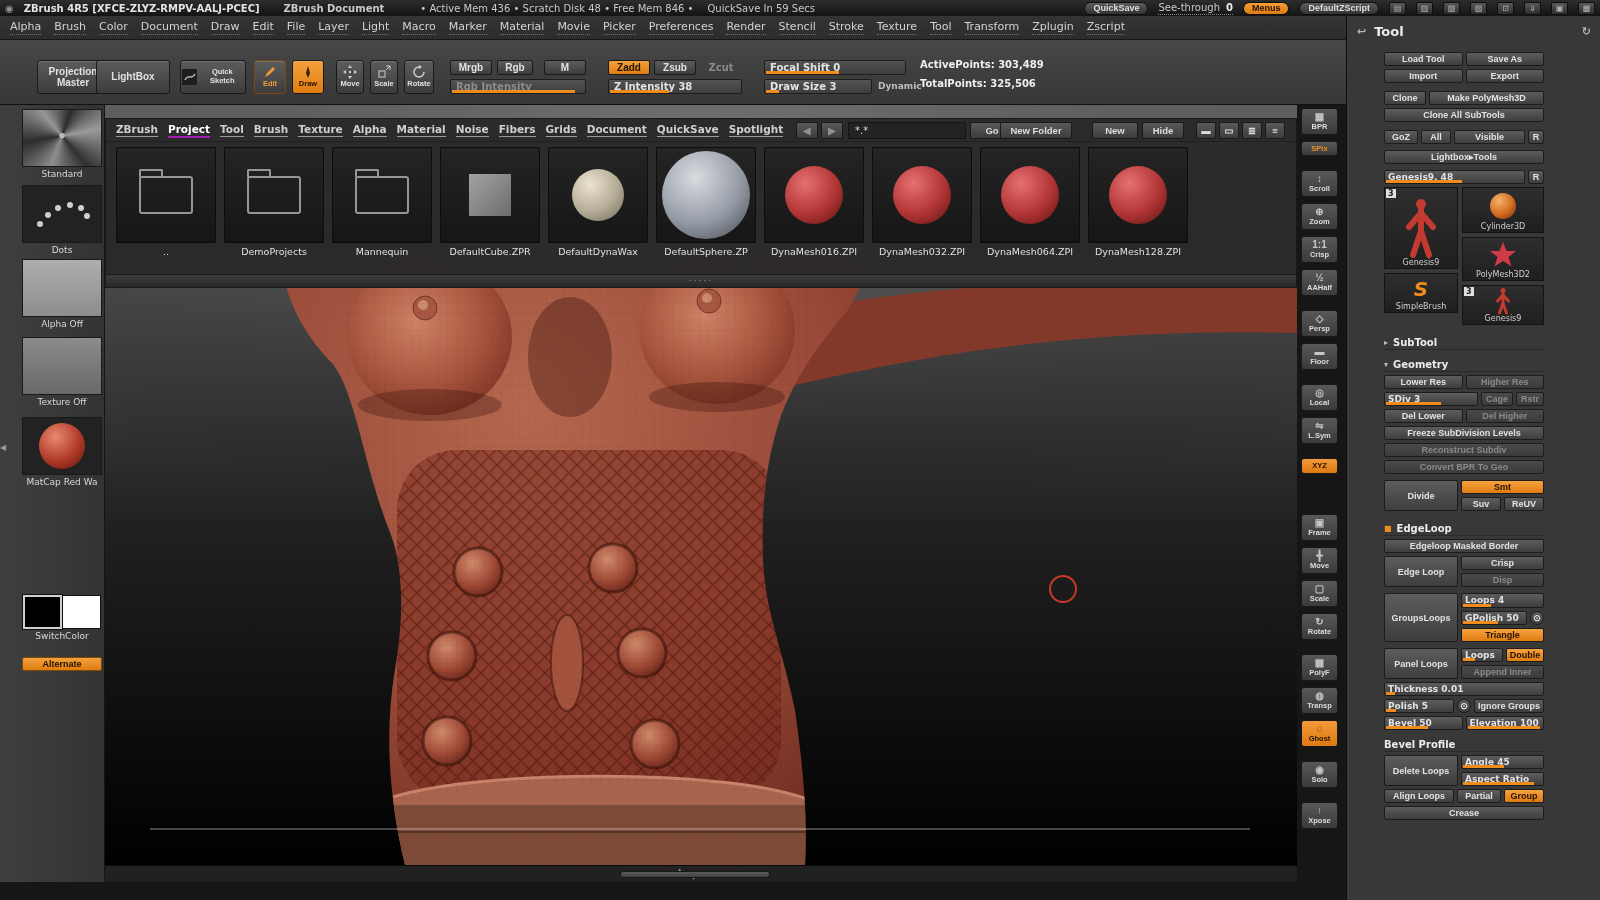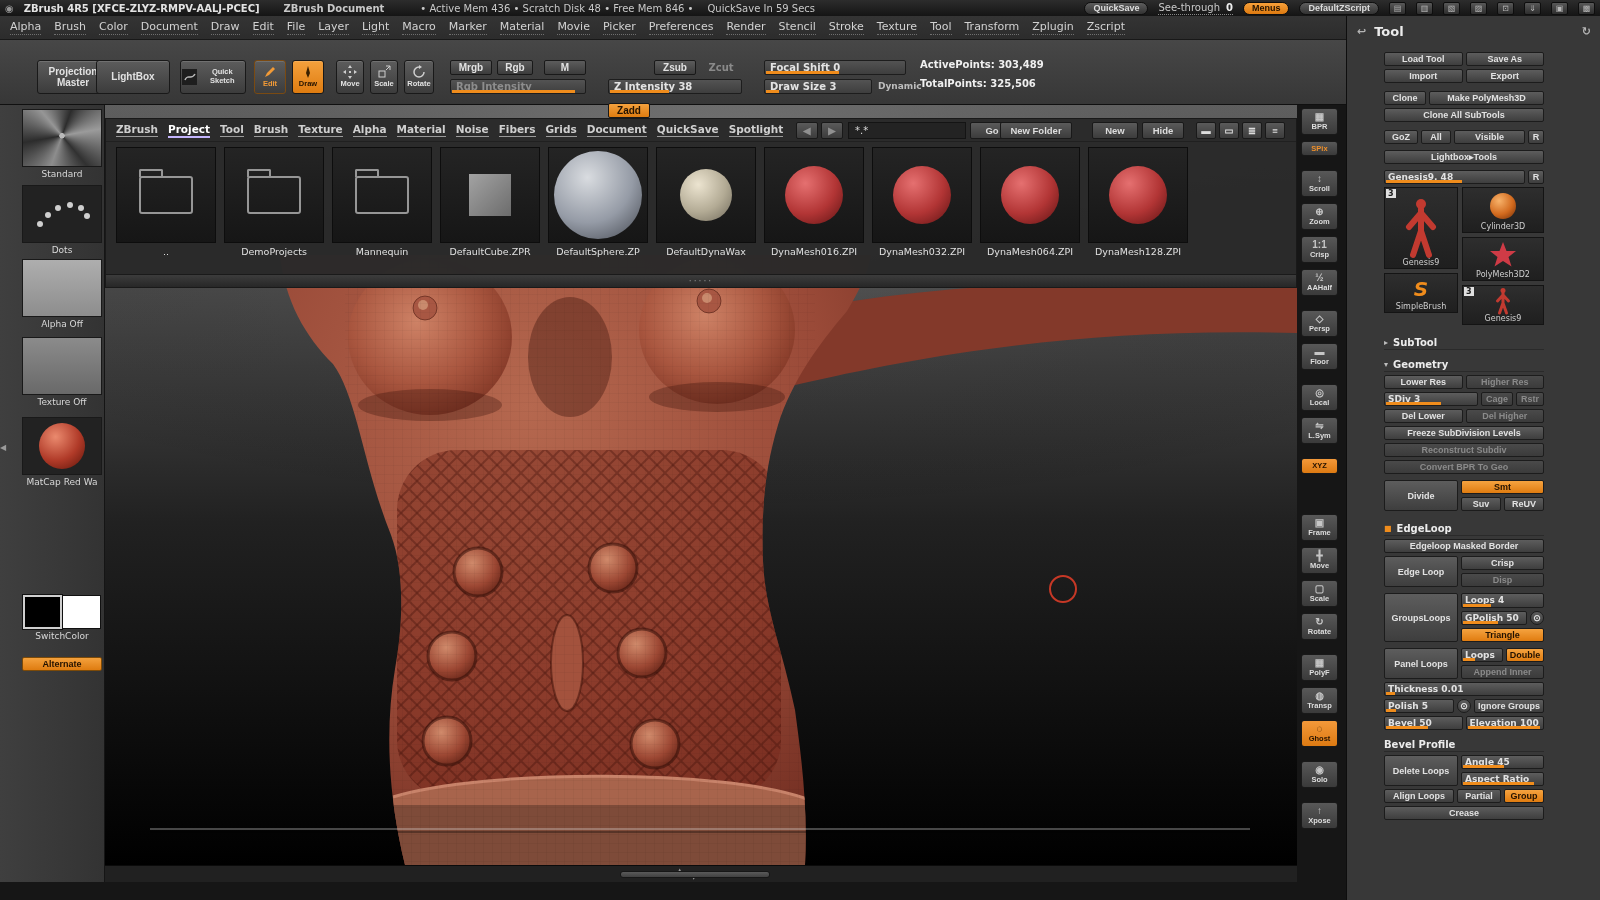--- a/index.html
+++ b/index.html
@@ -22,38 +22,38 @@
 .menubar{position:absolute;left:0;top:16px;width:1346px;height:24px;background:linear-gradient(#343434,#2c2c2c);border-bottom:1px solid #181818;display:flex;align-items:center;gap:13px;padding:0 10px;font-size:11px;color:#d2d2d2;z-index:40;}
 .menubar span{border-bottom:1px dotted #6f6f6f;padding-bottom:1px;cursor:default;white-space:nowrap;}
 
 .shelf{position:absolute;left:0;top:40px;width:1346px;height:65px;background:linear-gradient(#474747,#373737);border-bottom:1px solid #101010;z-index:40;}
 .bigbtn{position:absolute;top:20px;height:34px;background:linear-gradient(#5c5c5c,#3c3c3c);border:1px solid #191919;border-radius:3px;box-shadow:inset 0 1px 0 rgba(255,255,255,.13);color:#e2e2e2;font-weight:bold;font-size:10px;display:flex;align-items:center;justify-content:center;text-align:center;line-height:1.15;padding:1px;cursor:default;}
 .bigbtn.col{flex-direction:column;gap:1px;}
 .bigbtn.orange{background:linear-gradient(#f4a13d,#df7c10);color:#241300;}
 .bigbtn .sub{font-size:7.5px;font-weight:bold;}
 .edit-label{color:#f29a36;font-size:7.5px;font-weight:bold;}
 .smallbtn{position:absolute;top:20px;height:15px;background:linear-gradient(#5c5c5c,#3c3c3c);border:1px solid #191919;border-radius:2px;color:#e2e2e2;font-weight:bold;font-size:10px;display:flex;align-items:center;justify-content:center;cursor:default;}
-.smallbtn.orange{background:linear-gradient(#f4a13d,#df7c10);color:#241300;margin-top:43px;}
+.smallbtn.orange{background:linear-gradient(#f4a13d,#df7c10);color:#241300;}
 .flatdim{position:absolute;top:20px;height:15px;display:flex;align-items:center;justify-content:center;color:#8a8a8a;font-weight:bold;font-size:10px;}
 .hslider{position:absolute;height:15px;background:linear-gradient(#535353,#3e3e3e);border:1px solid #1d1d1d;border-radius:2px;font-size:10px;font-weight:bold;color:#e3e3e3;display:flex;align-items:center;padding:0 5px;cursor:default;overflow:hidden;}
 .hslider.dim{color:#8d8d8d;}
 .hslider .fill{position:absolute;left:1px;bottom:0;height:3px;background:#ef8c1c;}
 .ptstat{position:absolute;font-size:10px;font-weight:bold;color:#f0f0f0;}
 .dynlab{position:absolute;font-size:9px;font-weight:bold;color:#bdbdbd;}
 
 .canvas{position:absolute;left:105px;top:105px;width:1192px;height:760px;background:#000;overflow:hidden;z-index:10;}
 .canvas svg{display:block;}
 .cscroll{position:absolute;left:105px;top:865px;width:1192px;height:17px;background:#212121;border-top:1px solid #0b0b0b;z-index:12;}
 .cscroll .handle{position:absolute;left:515px;top:5px;width:150px;height:7px;background:linear-gradient(#5a5a5a,#414141);border-radius:3px;border:1px solid #171717;}
 .cscroll .arr{position:absolute;top:1px;font-size:7px;color:#9a9a9a;}
 
 .lightbox{position:absolute;left:105px;top:118px;width:1192px;height:170px;background:rgba(41,41,41,0.97);border:1px solid #191919;z-index:30;}
 .lb-tabs{position:relative;height:23px;display:flex;align-items:center;gap:10px;padding:0 10px;font-size:10.5px;font-weight:bold;color:#cfcfcf;border-bottom:1px solid #202020;}
 .lb-tabs .tab{border-bottom:1px solid #9a9a9a;padding-bottom:1px;cursor:default;white-space:nowrap;}
-.lb-tabs .tab.active{color:#ffffff;border-bottom:2px solid #c4b5fd;}
+.lb-tabs .tab.active{color:#ffffff;border-bottom:2px solid #a21caf;}
 .lb-ctrl{position:absolute;top:3px;height:17px;background:linear-gradient(#5a5a5a,#3c3c3c);border:1px solid #191919;border-radius:2px;color:#ddd;font-size:9.5px;font-weight:bold;display:flex;align-items:center;justify-content:center;padding:0 6px;cursor:default;}
 .lb-ctrl.dim{color:#909090;}
 .lb-input{position:absolute;top:3px;height:17px;background:#232323;border:1px solid #141414;color:#ddd;font-size:10px;padding:0 6px;font-family:"DejaVu Sans",sans-serif;}
 .lb-items{display:flex;padding:5px 8px;gap:4px;}
 .lb-cell{width:104px;display:flex;flex-direction:column;align-items:center;cursor:default;}
 .lb-thumb{width:100px;height:96px;background:linear-gradient(#242424,#161616);border:1px solid #0d0d0d;display:flex;align-items:center;justify-content:center;}
 .lb-label{font-size:9.5px;color:#e0e0e0;margin-top:3px;white-space:nowrap;overflow:hidden;max-width:104px;}
 .folder{width:54px;height:38px;border:2px solid #969696;border-radius:3px;position:relative;}
 .folder::before{content:"";position:absolute;top:-9px;left:-2px;width:20px;height:6px;border:2px solid #969696;border-bottom:none;border-radius:2px 2px 0 0;}
 .cube{width:42px;height:42px;background:linear-gradient(135deg,#a3a3a3,#6c6c6c);}
@@ -439,29 +439,29 @@
         <span class="lb-label">Mannequin</span>
       </div>
     <div class="lb-cell">
         <div class="lb-thumb">
           <div class="cube"></div>
         </div>
         <span class="lb-label">DefaultCube.ZPR</span>
       </div>
     <div class="lb-cell">
         <div class="lb-thumb">
-          <div class="sph sph-gray"></div>
-        </div>
-        <span class="lb-label">DefaultSphere.ZP</span>
+          <div class="sph sph-beige"></div>
+        </div>
+        <span class="lb-label">DefaultDynaWax</span>
       </div>
     <div class="lb-cell">
         <div class="lb-thumb">
-          <div class="sph sph-beige"></div>
-        </div>
-        <span class="lb-label">DefaultDynaWax</span>
+          <div class="sph sph-gray"></div>
+        </div>
+        <span class="lb-label">DefaultSphere.ZP</span>
       </div>
     <div class="lb-cell">
         <div class="lb-thumb">
           <div class="sph sph-red"></div>
         </div>
         <span class="lb-label">DynaMesh016.ZPI</span>
       </div>
     <div class="lb-cell">
         <div class="lb-thumb">
           <div class="sph sph-red"></div>

